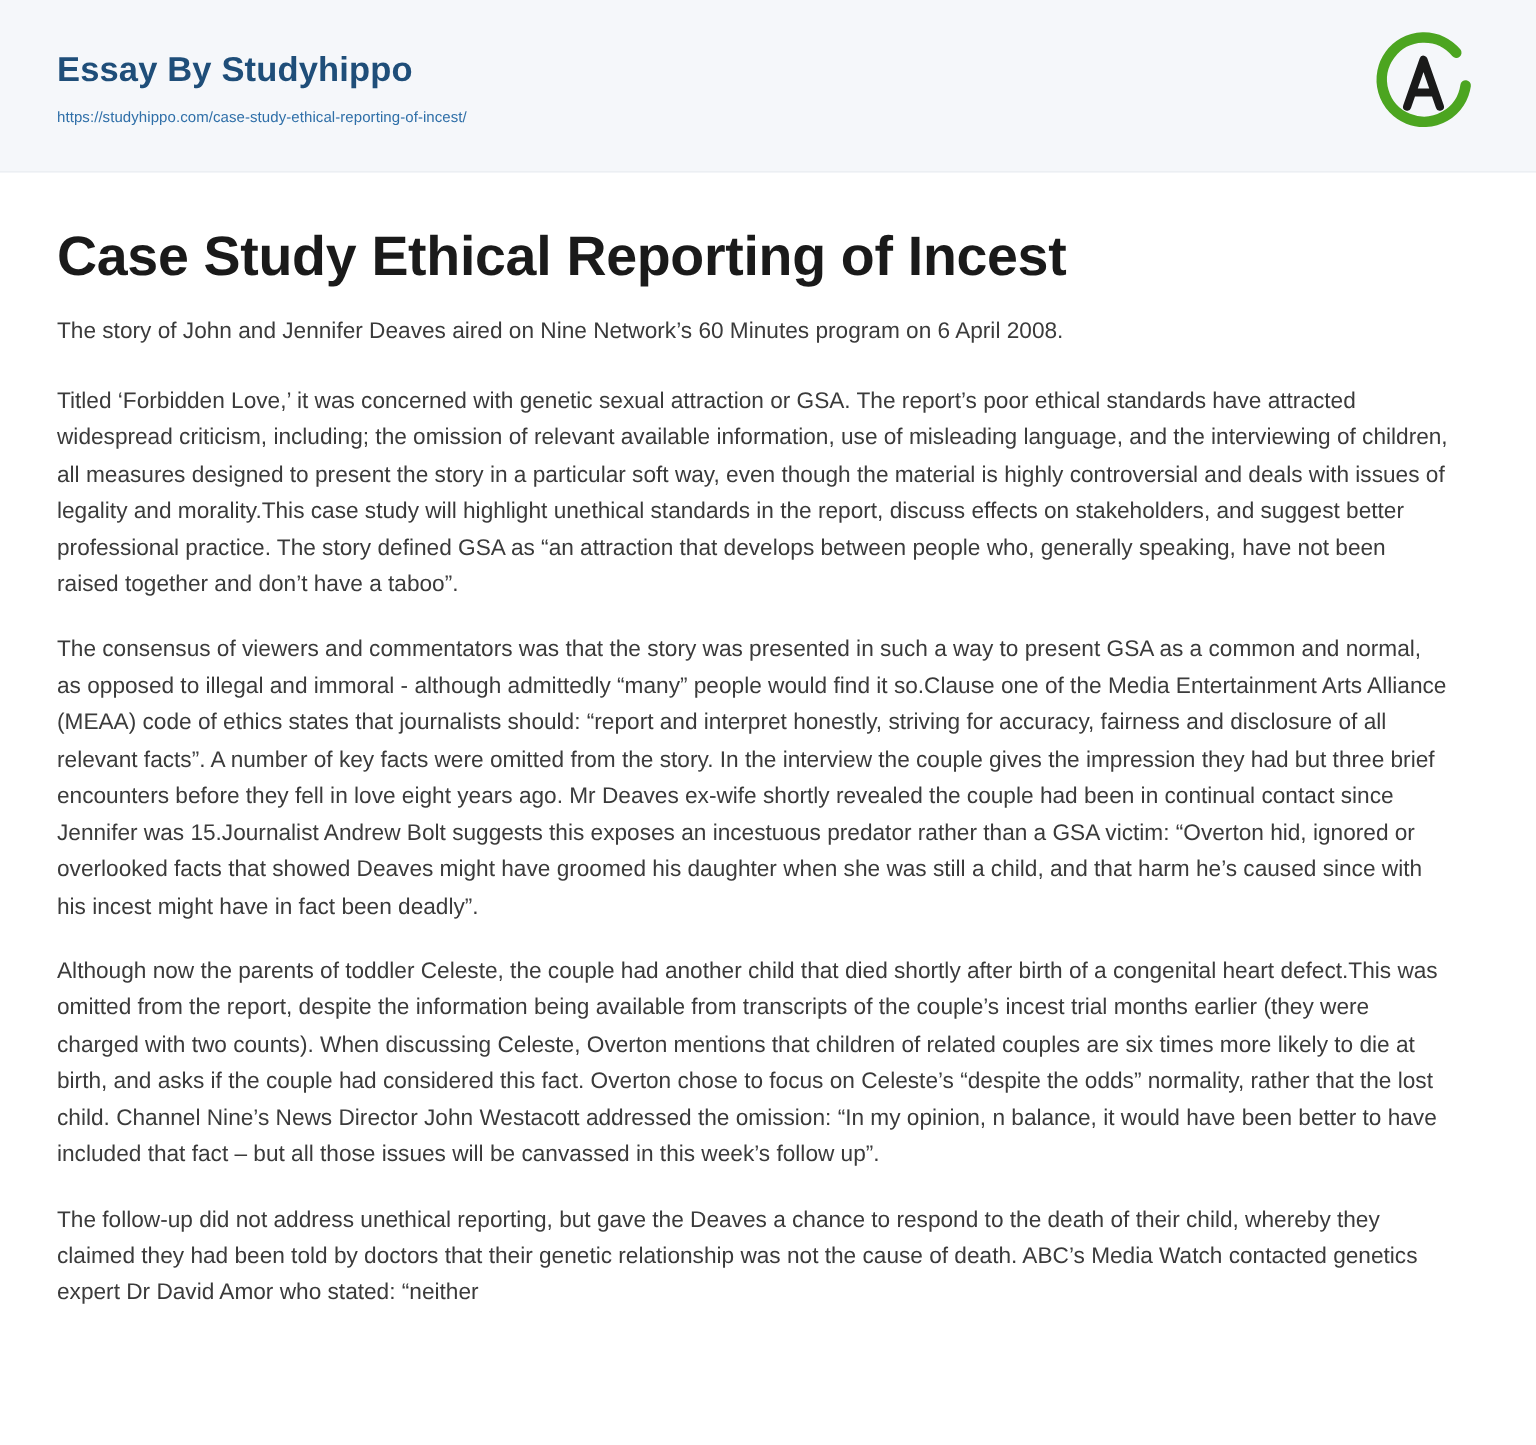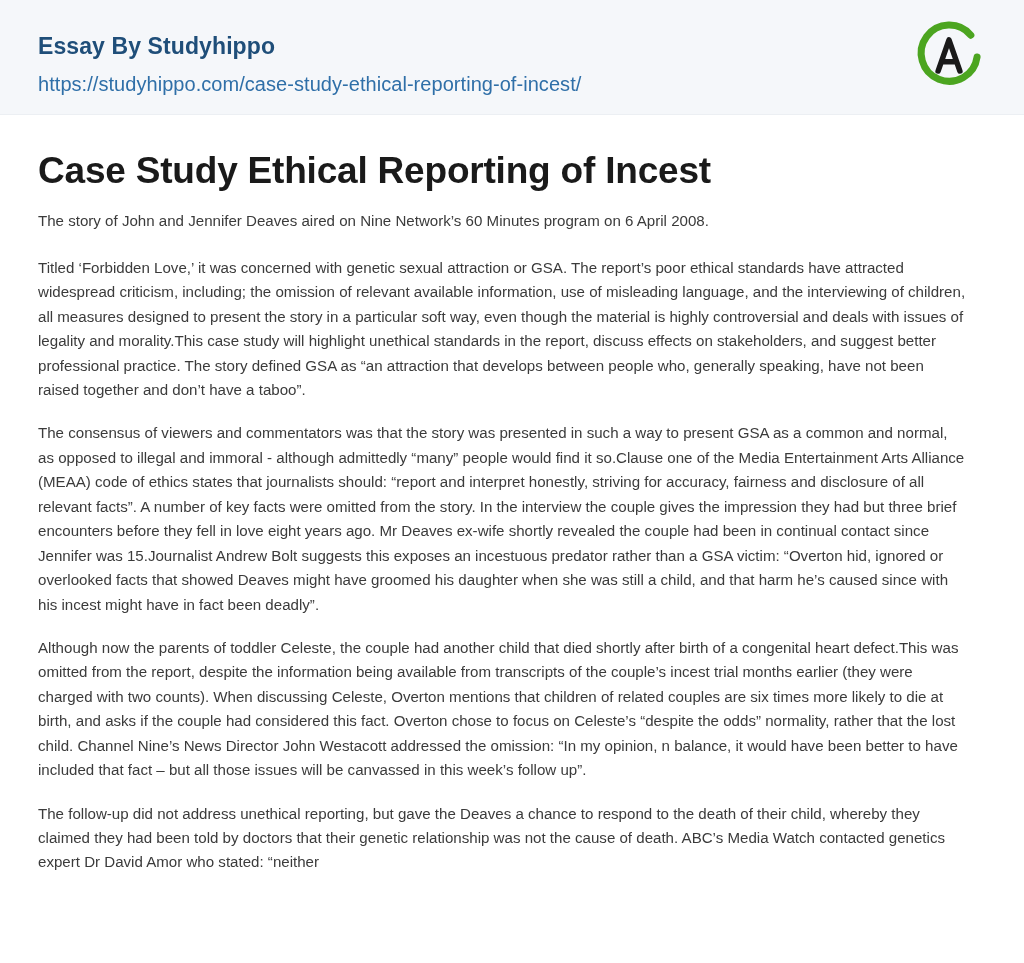--- a/index.html
+++ b/index.html
@@ -38,21 +38,21 @@
     margin: 0;
   }
   .brand .brand-essay {
     color: #1f4e79;
   }
   .brand .brand-site {
     color: #1f4e79;
   }
   .site-url {
     margin-top: 14px;
-    font-size: 20px;
+    font-size: 10px;
     color: #2f6fa8;
     letter-spacing: 0.05px;
   }
   .logo {
     position: absolute;
     right: 36px;
     top: 18px;
     width: 78px;
     height: 78px;
   }

